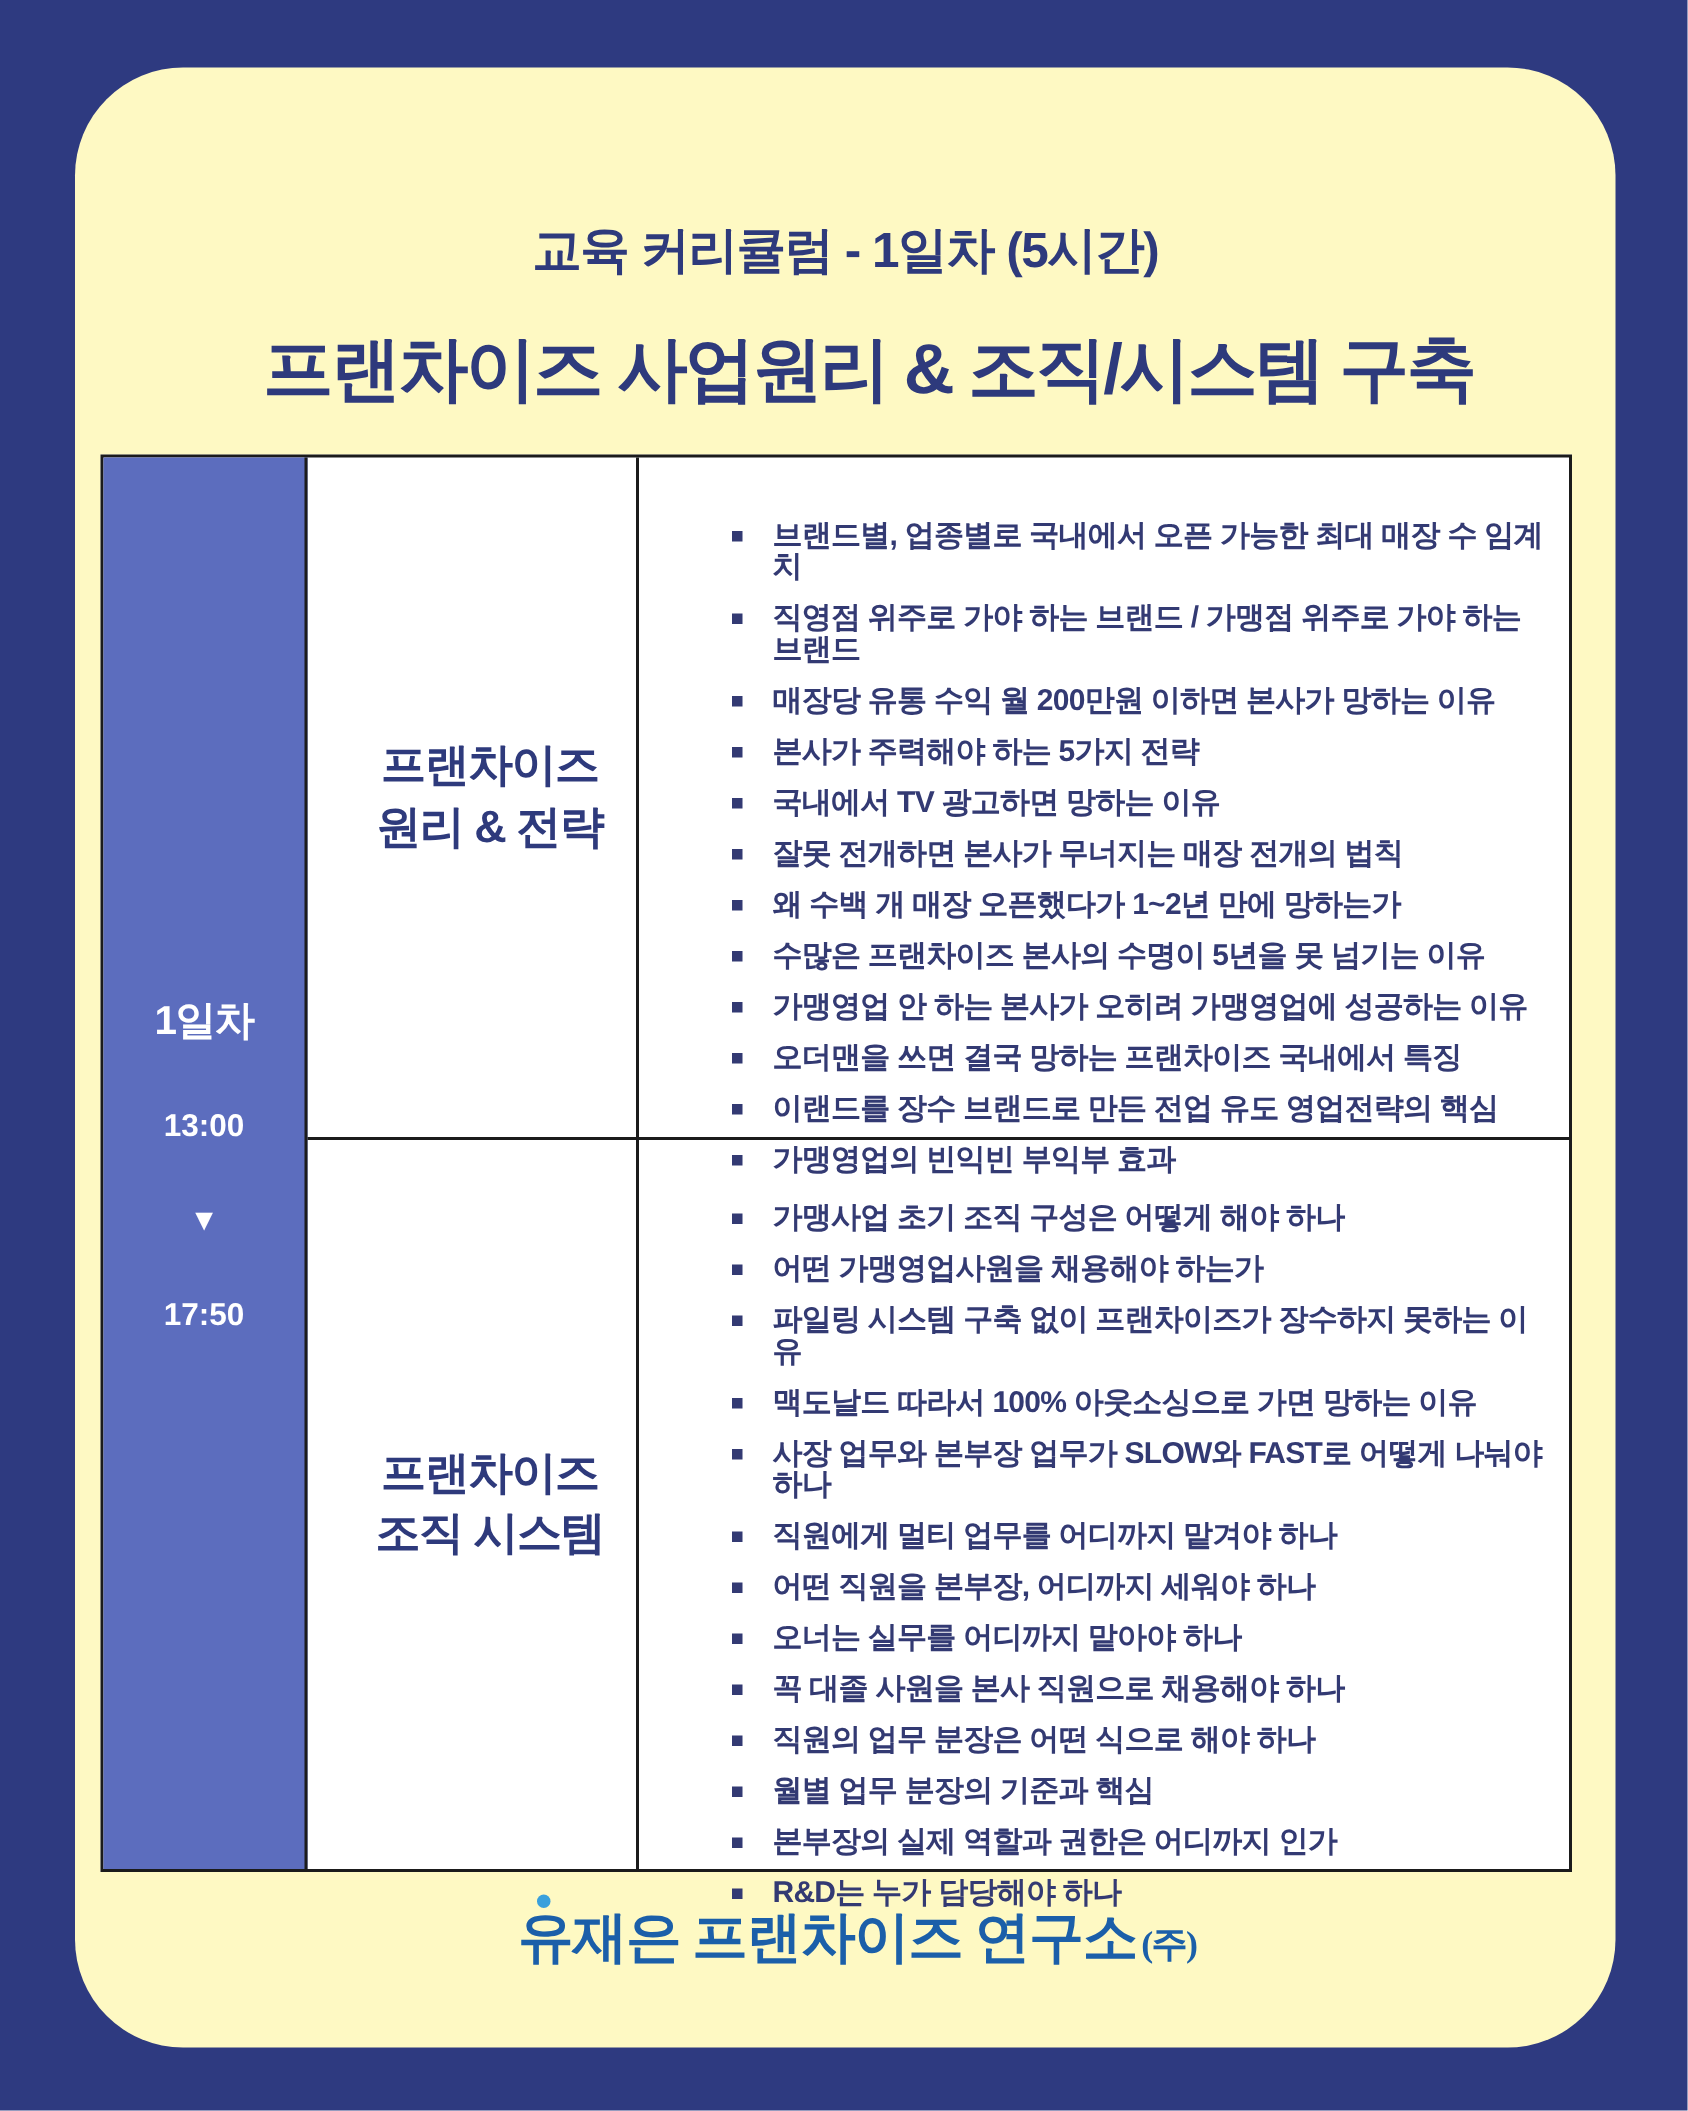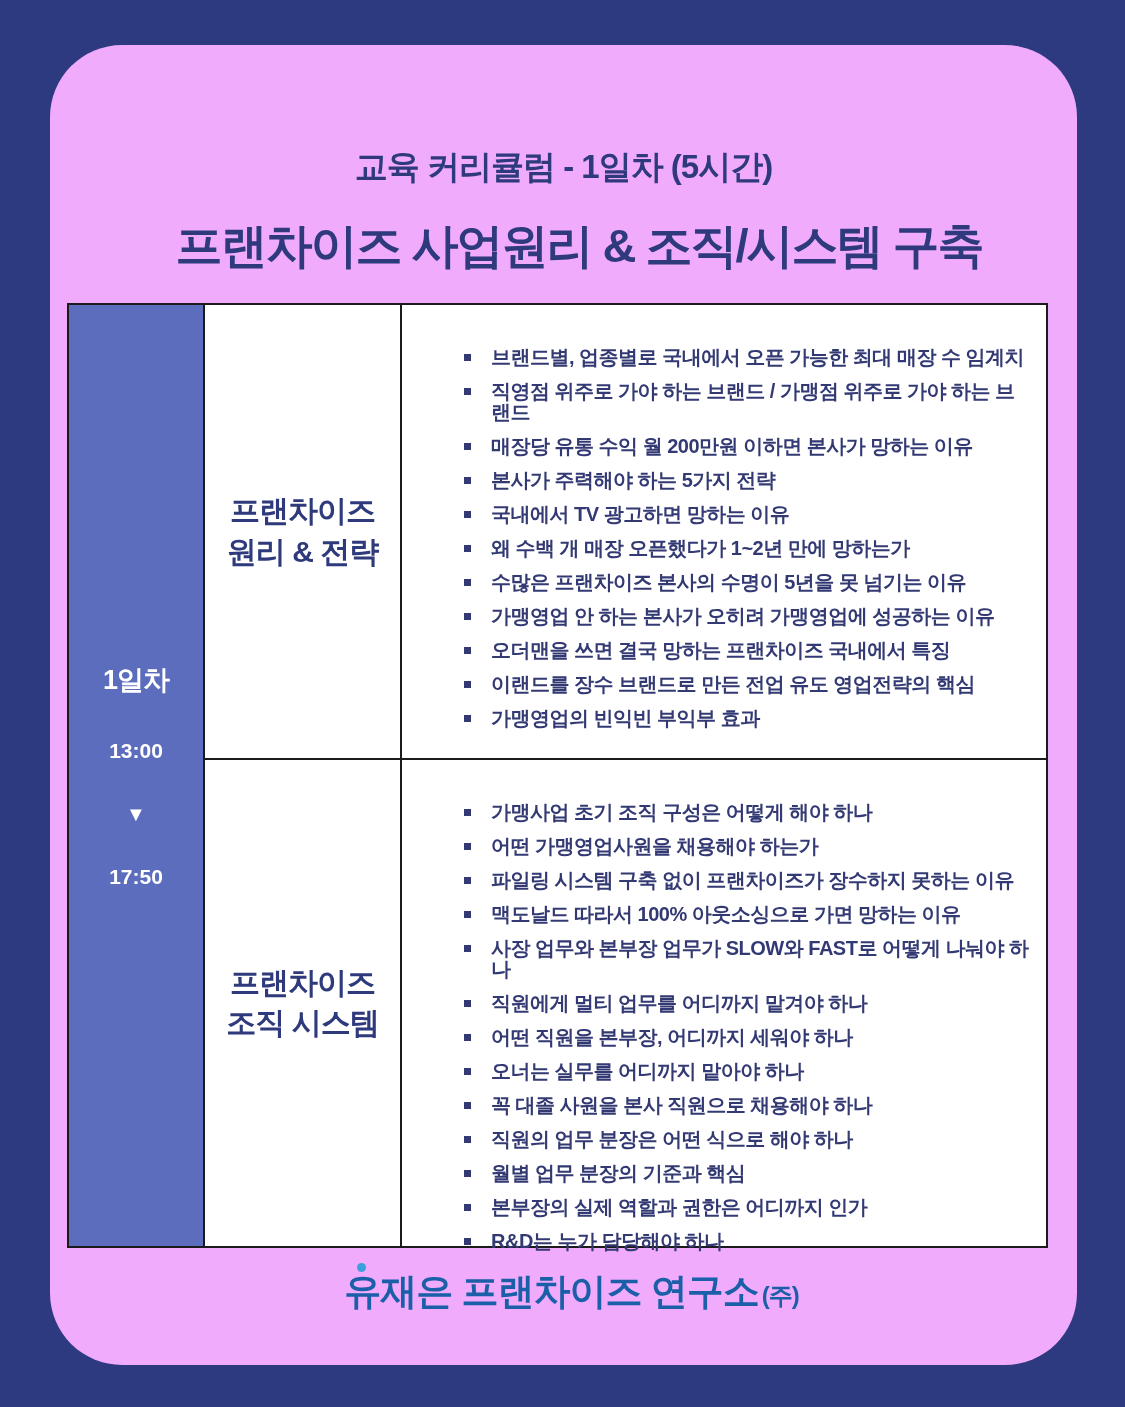--- a/index.html
+++ b/index.html
@@ -7,21 +7,21 @@
   body {
     position:relative;
     background:#2e3a80;
     font-family:"Liberation Sans","DejaVu Sans",sans-serif;
     overflow:hidden;
   }
   .card {
     position:absolute;
     left:50px; top:45px;
     width:1027px; height:1320px;
-    background:#f0abfc;
+    background:#fef9c3;
     border-radius:72px;
   }
   
   .subtitle {
     position:absolute;
     left:0; right:0; top:100px;
     text-align:center;
     font-size:33px;
     font-weight:bold;
     color:#2e3a7c;
@@ -68,20 +68,21 @@
   .section-row { display:flex; flex:1; min-height:0; }
   .section-row.first { flex:0 0 455px; border-bottom:2px solid #1b1b1b; }
   .label-cell {
     flex:0 0 197px;
     width:197px;
     border-right:2px solid #1b1b1b;
     display:flex;
     align-items:center;
     justify-content:center;
     text-align:center;
+    margin-left:24px;
   }
   .label-cell span {
     font-size:30px;
     font-weight:bold;
     color:#2e3a7c;
     letter-spacing:-1px;
     white-space:pre-line;
     line-height:1.35;
   }
   .content-cell { flex:1; padding:42px 14px 10px 24px;margin-left:36px; }
@@ -101,20 +102,21 @@
     width:7px; height:7px;
     margin:7px 20px 0 2px;
     background:#333a73;
   }
   
   .footer {
     position:absolute;
     left:16px; right:0; top:1222px;
     display:flex;
     justify-content:center;
+    font-family:Liberation Serif, serif;
   }
   .logo {
     position:relative;
     display:inline-flex;
     align-items:baseline;
     color:#1b5fa9;
     font-weight:bold;
     letter-spacing:-1px;
   }
   .logo-dot {
@@ -166,20 +168,24 @@
                 <span class="bullet-marker"></span>
                 <span>매장당 유통 수익 월 200만원 이하면 본사가 망하는 이유</span>
               </li>
               <li>
                 <span class="bullet-marker"></span>
                 <span>본사가 주력해야 하는 5가지 전략</span>
               </li>
               <li>
                 <span class="bullet-marker"></span>
                 <span>국내에서 TV 광고하면 망하는 이유</span>
+              </li>
+              <li>
+                <span class="bullet-marker"></span>
+                <span>잘못 전개하면 본사가 무너지는 매장 전개의 법칙</span>
               </li>
               <li>
                 <span class="bullet-marker"></span>
                 <span>왜 수백 개 매장 오픈했다가 1~2년 만에 망하는가</span>
               </li>
               <li>
                 <span class="bullet-marker"></span>
                 <span>수많은 프랜차이즈 본사의 수명이 5년을 못 넘기는 이유</span>
               </li>
               <li>

